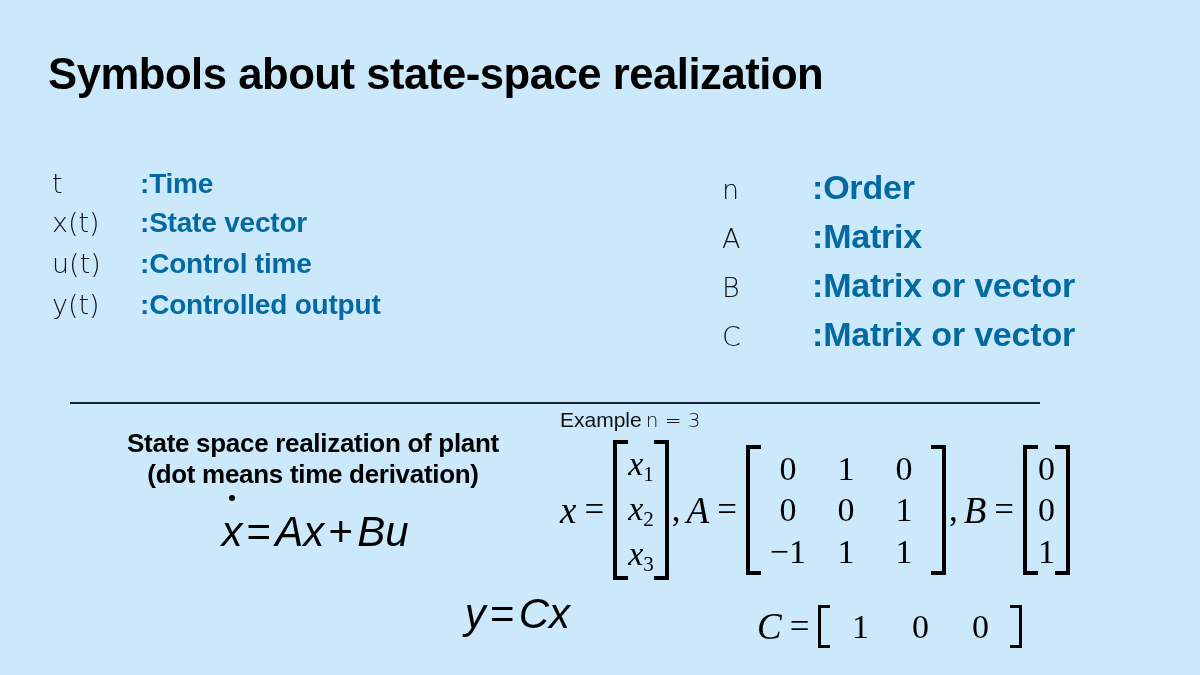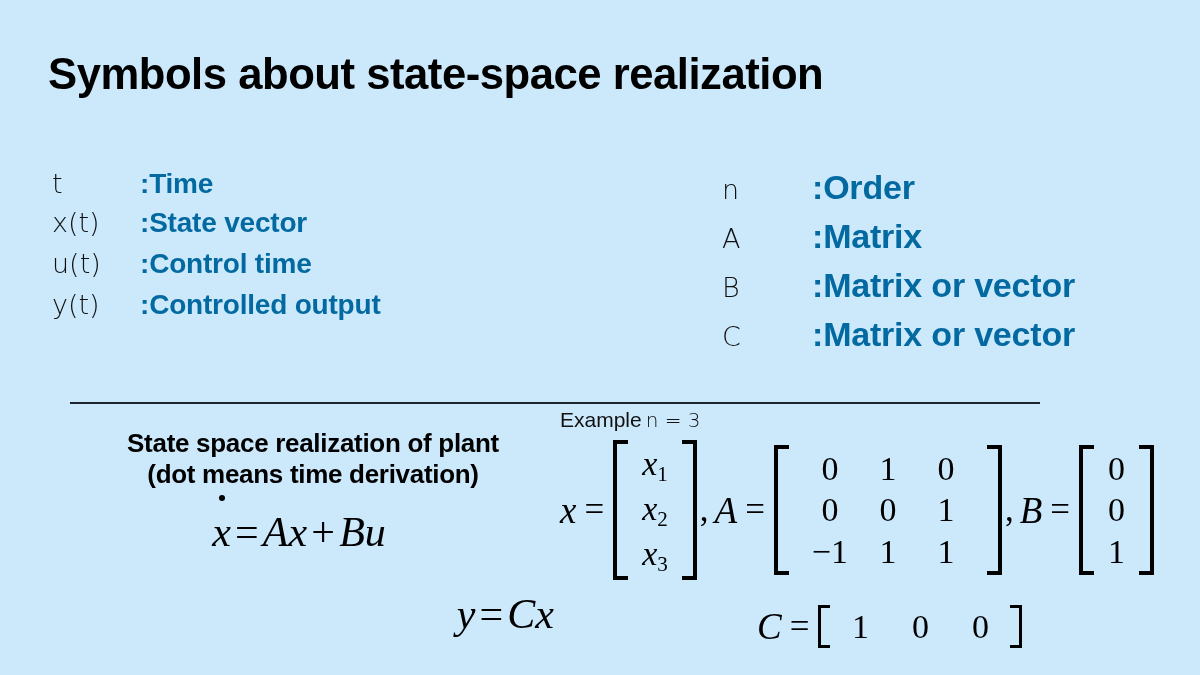--- a/index.html
+++ b/index.html
@@ -97,24 +97,24 @@
     text-align: center;
     font-size: 26px;
     font-weight: bold;
     line-height: 1.18;
     letter-spacing: -0.3px;
     color: #000;
   }
 
   .eq-block {
     position: absolute;
-    left: 44px;
+    left: 60px;
     width: 510px;
     text-align: center;
-    font-family: Liberation Serif, serif;
+    font-family: Liberation Sans, sans-serif;
     font-style: italic;
     color: #000;
   }
   .eq-state  { top: 508px; font-size: 42px; }
   .eq-output { top: 590px; font-size: 42px; text-align: right; }
 
   .dotvar {
     position: relative;
     display: inline-block;
   }
@@ -173,21 +173,21 @@
   .mcomma {
     font-style: normal;
     font-size: 35px;
     padding: 0 4px 0 2px;
   }
 
   
   .bracket {
     position: relative;
     display: inline-block;
-    padding: 3px 27px;
+    padding: 3px 13px;
     margin: 0 1px;
   }
   .bracket::before,
   .bracket::after {
     content: "";
     position: absolute;
     top: 0;
     bottom: 0;
     width: 11px;
     border-top: 4px solid #000;

